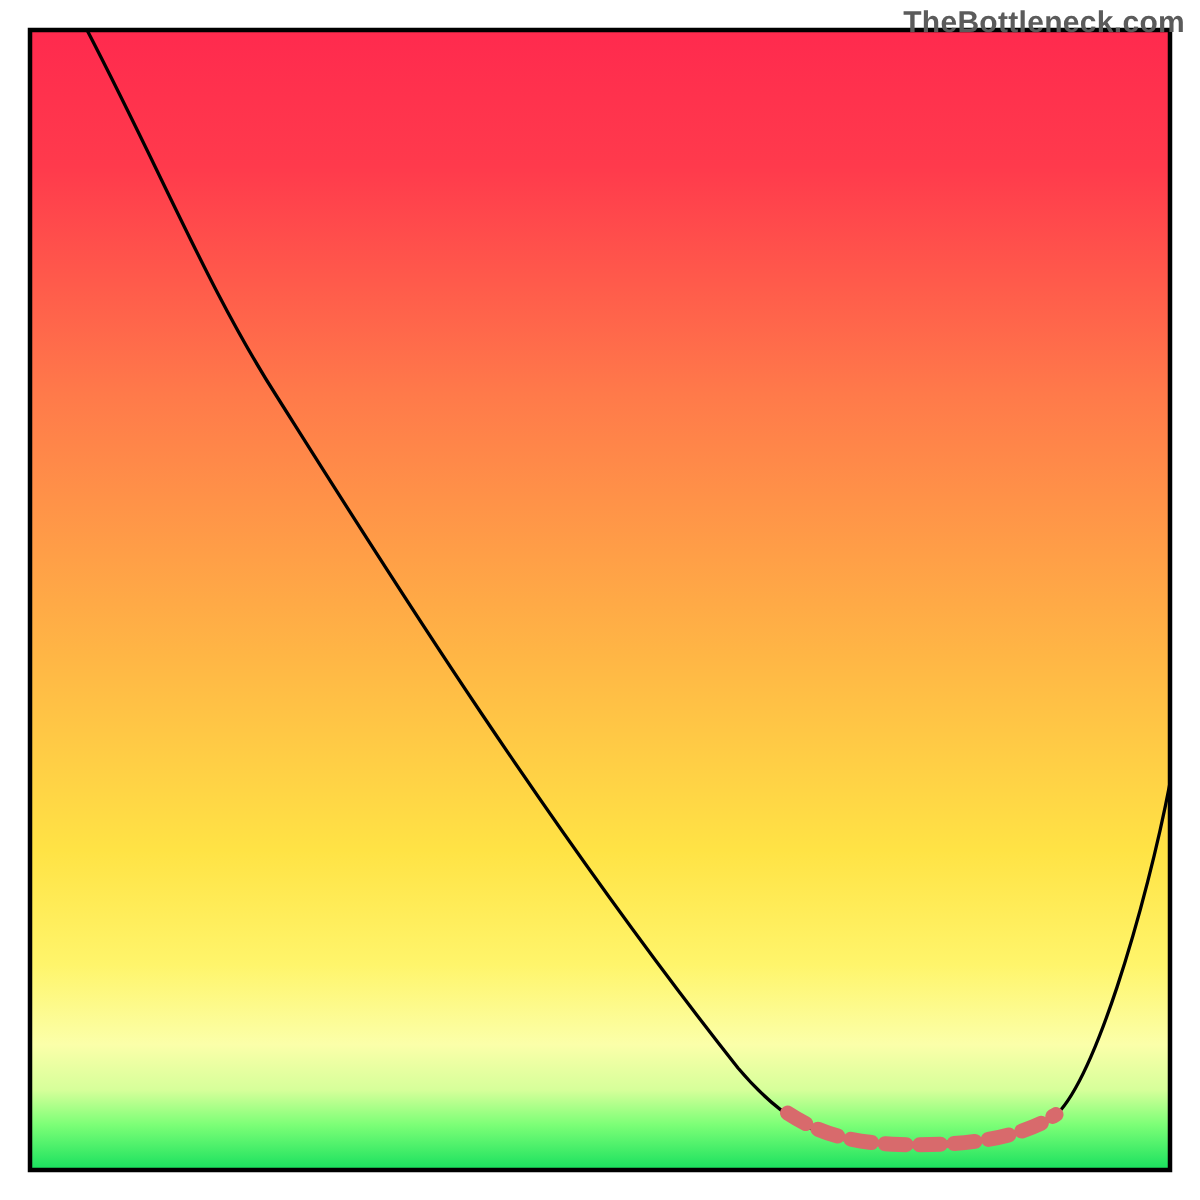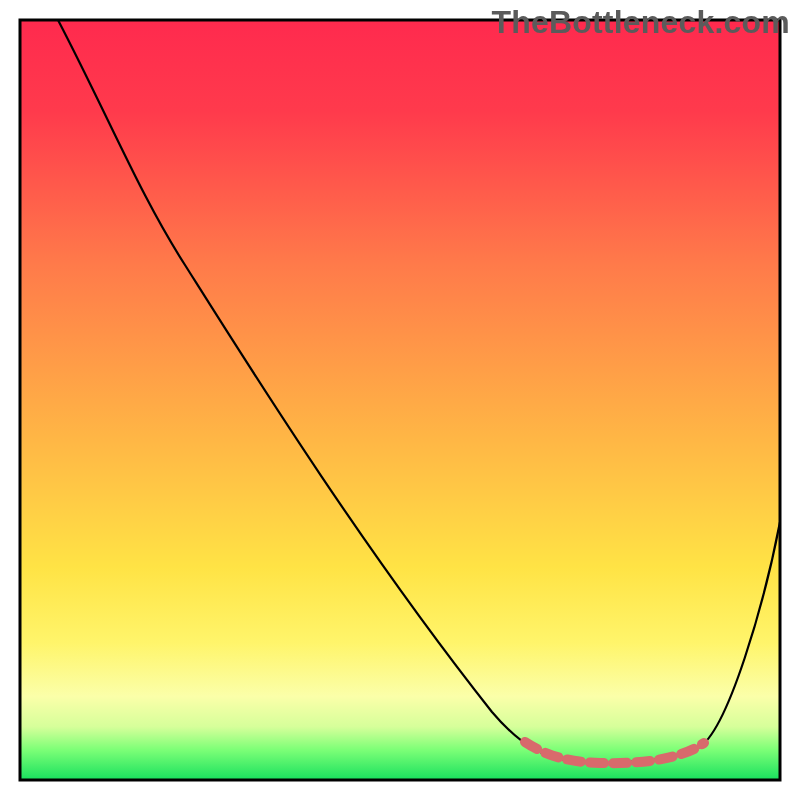--- a/index.html
+++ b/index.html
@@ -13,21 +13,21 @@
   }
   .wrap {
     position: relative;
     width: 800px;
     height: 800px;
   }
   .watermark {
     position: absolute;
     top: 4px;
     right: 10px;
-    font-size: 32px;
+    font-size: 20px;
     font-weight: 600;
     color: #5b5b5b;
     letter-spacing: 0.2px;
     z-index: 5;
     text-align: center;
   }
   svg {
     display: block;
   }
   .plot-bg {

